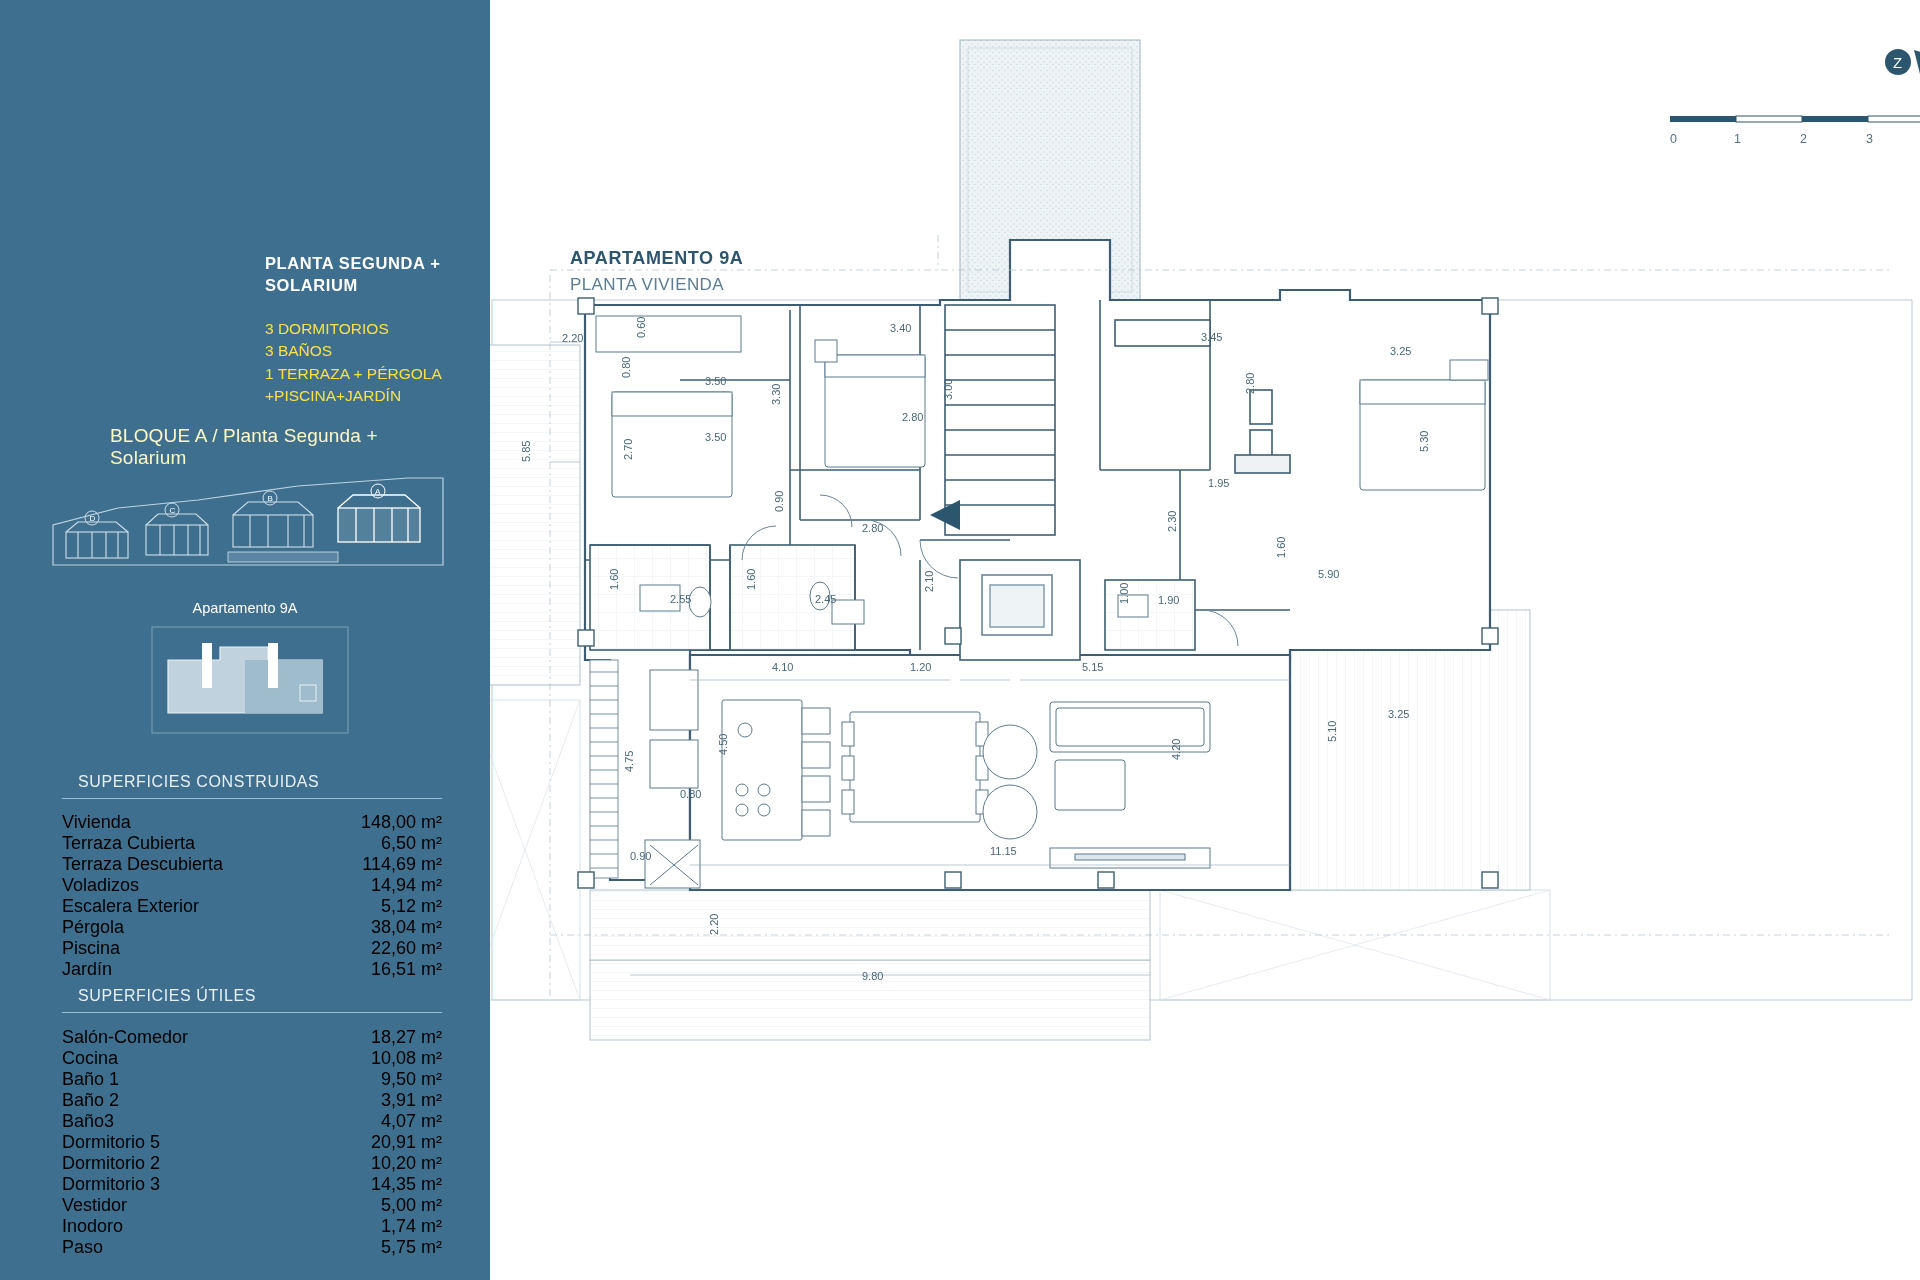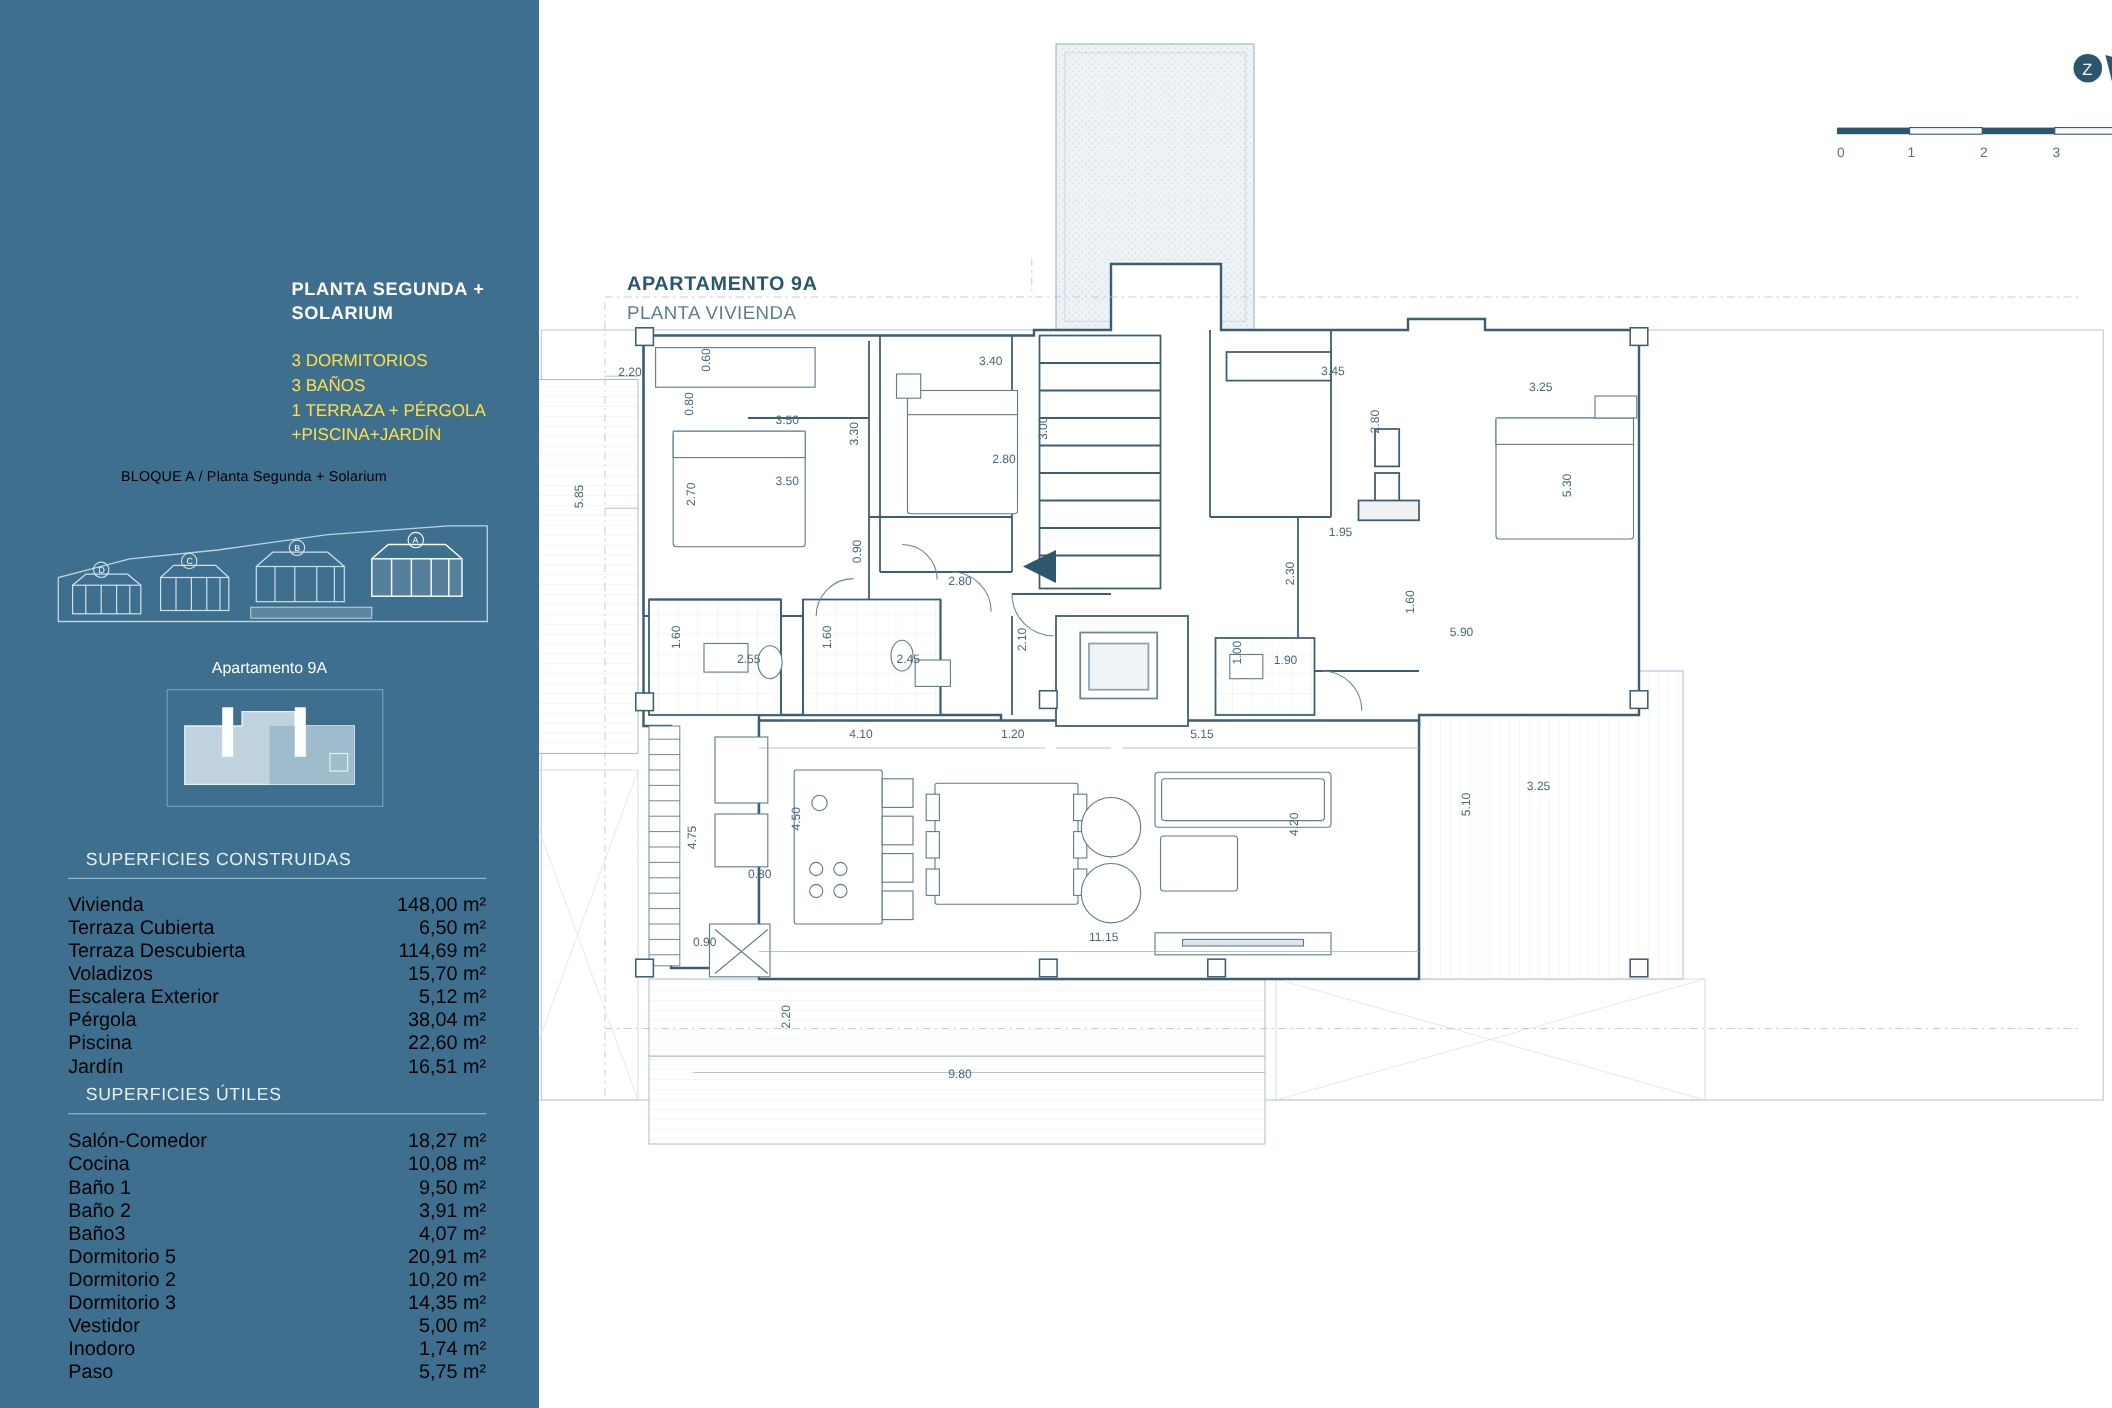--- a/index.html
+++ b/index.html
@@ -19,21 +19,21 @@
   .side-title{
     position:absolute;left:265px;top:252px;width:200px;
     font-size:16.5px;font-weight:bold;letter-spacing:.6px;line-height:1.35;
   }
   .side-sub{
     position:absolute;left:265px;top:318px;width:210px;
     font-size:15.5px;line-height:1.45;color:#fde047;font-weight:300;
   }
   .bloque{
     position:absolute;left:110px;top:425px;width:340px;
-    font-size:13px;color:#000000;font-weight:300;letter-spacing:.2px;
+    font-size:19px;color:#fef9c3;font-weight:300;letter-spacing:.2px;
   }
   .apt-label{
     position:absolute;left:0px;top:600px;width:490px;text-align:center;
     font-size:14.5px;color:#ffffff;font-weight:300;
   }
   .sec-head{
     position:absolute;left:78px;width:380px;
     font-size:16px;letter-spacing:.6px;color:#e8f0f5;font-weight:400;
   }
   .sec-rule{
@@ -157,21 +157,21 @@
     <div class="row">
         <span>Terraza Cubierta</span>
         <span class="val">6,50 m²</span>
       </div>
     <div class="row">
         <span>Terraza Descubierta</span>
         <span class="val">114,69 m²</span>
       </div>
     <div class="row">
         <span>Voladizos</span>
-        <span class="val">15,70 m²</span>
+        <span class="val">14,94 m²</span>
       </div>
     <div class="row">
         <span>Escalera Exterior</span>
         <span class="val">5,12 m²</span>
       </div>
     <div class="row">
         <span>Pérgola</span>
         <span class="val">38,04 m²</span>
       </div>
     <div class="row">

